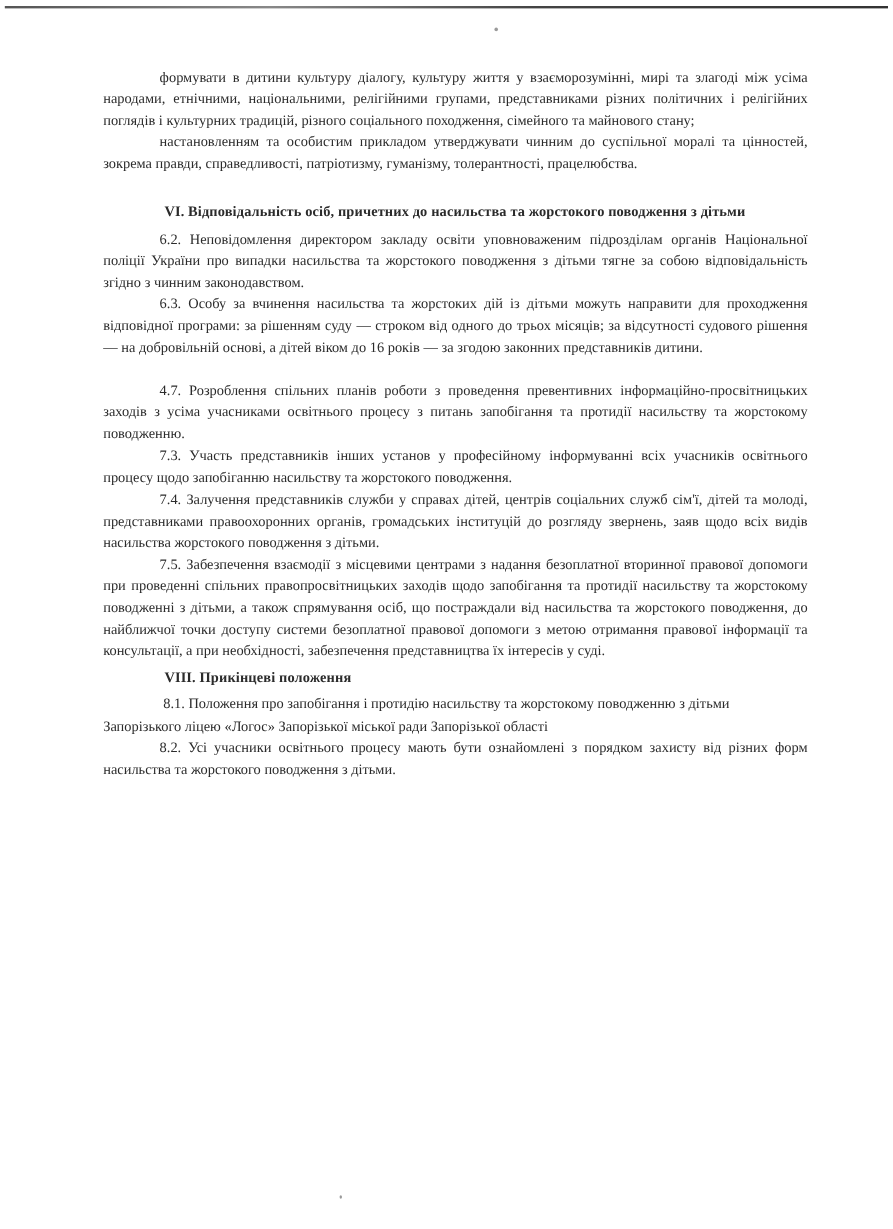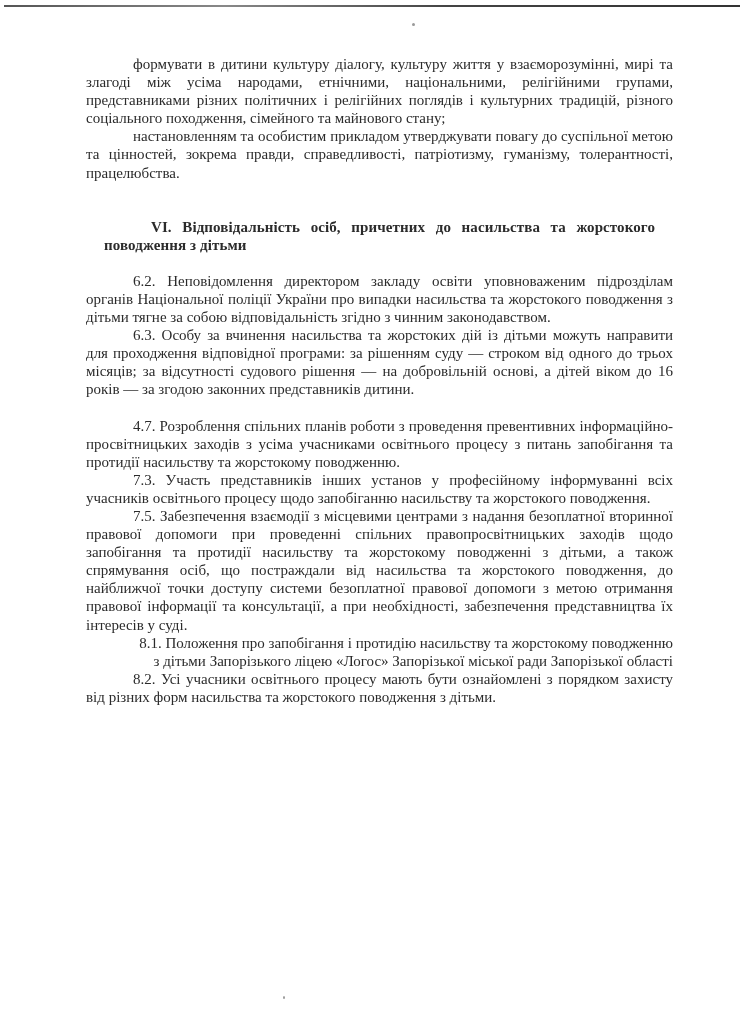--- a/index.html
+++ b/index.html
@@ -28,66 +28,68 @@
     width: 3px;
     height: 3px;
     border-radius: 50%;
     background: #9a9a9a;
   }
   .page {
     position: absolute;
     left: 86px;
     top: 55px;
     width: 587px;
-    font-size: 15px;
+    font-size: 12px;
     line-height: 18.1px;
   }
   .p {
     margin: 0;
     text-align: justify;
     text-indent: 47px;
   }
   .h {
-    margin: 18px;
+    margin: 4px;
     font-weight: bold;
     text-align: justify;
     text-indent: 47px;
     letter-spacing: 0.1px;
   }
   .gap { height: 18px; }
   .p81 {
-    text-align: right;
+    text-align: left;
     text-indent: 50px;
   }
   .p81b {
     margin: 0;
     text-align: justify;
     text-indent: 0;
   }
 </style>
 </head>
 <body>
 
 <div class="scan-edge"></div>
 <div class="speck" style="left:412px; top:23px;"></div>
 <div class="speck" style="left:283px; top:996px; width:2px; height:3px;"></div>
 
 <div class="page">
 
   <p class="p">формувати в дитини культуру діалогу, культуру життя у взаєморозумінні, мирі та злагоді між усіма народами, етнічними, національними, релігійними групами, представниками різних політичних і релігійних поглядів і культурних традицій, різного соціального походження, сімейного та майнового стану;</p>
-  <p class="p">настановленням та особистим прикладом утверджувати повагу до суспільної метою та цінностей, зокрема правди, справедливості, патріотизму, гуманізму, толерантності, працелюбства.</p>
+  <p class="p">настановленням та особистим прикладом утверджувати чинним до суспільної моралі та цінностей, зокрема правди, справедливості, патріотизму, гуманізму, толерантності, працелюбства.</p>
 
   <div class="gap"></div>
 
   <p class="h">VI. Відповідальність осіб, причетних до насильства та жорстокого поводження з дітьми</p>
   <p class="p">6.2. Неповідомлення директором закладу освіти уповноваженим підрозділам органів Національної поліції України про випадки насильства та жорстокого поводження з дітьми тягне за собою відповідальність згідно з чинним законодавством.</p>
   <p class="p">6.3. Особу за вчинення насильства та жорстоких дій із дітьми можуть направити для проходження відповідної програми: за рішенням суду — строком від одного до трьох місяців; за відсутності судового рішення — на добровільній основі, а дітей віком до 16 років — за згодою законних представників дитини.</p>
 
   <div class="gap"></div>
 
   <p class="p">4.7. Розроблення спільних планів роботи з проведення превентивних інформаційно-просвітницьких заходів з усіма учасниками освітнього процесу з питань запобігання та протидії насильству та жорстокому поводженню.</p>
   <p class="p">7.3. Участь представників інших установ у професійному інформуванні всіх учасників освітнього процесу щодо запобіганню насильству та жорстокого поводження.</p>
+  <p class="p">7.4. Залучення представників служби у справах дітей, центрів соціальних служб сім'ї, дітей та молоді, представниками правоохоронних органів, громадських інституцій до розгляду звернень, заяв щодо всіх видів насильства жорстокого поводження з дітьми.</p>
   <p class="p">7.5. Забезпечення взаємодії з місцевими центрами з надання безоплатної вторинної правової допомоги при проведенні спільних правопросвітницьких заходів щодо запобігання та протидії насильству та жорстокому поводженні з дітьми, а також спрямування осіб, що постраждали від насильства та жорстокого поводження, до найближчої точки доступу системи безоплатної правової допомоги з метою отримання правової інформації та консультації, а при необхідності, забезпечення представництва їх інтересів у суді.</p>
 
+  <p class="h">VIII. Прикінцеві положення</p>
   <p class="p p81">8.1. Положення про запобігання і протидію насильству та жорстокому поводженню з дітьми Запорізького ліцею «Логос» Запорізької міської ради Запорізької області</p>
   <p class="p">8.2. Усі учасники освітнього процесу мають бути ознайомлені з порядком захисту від різних форм насильства та жорстокого поводження з дітьми.</p>
 
 </div>
 
 </body></html>

